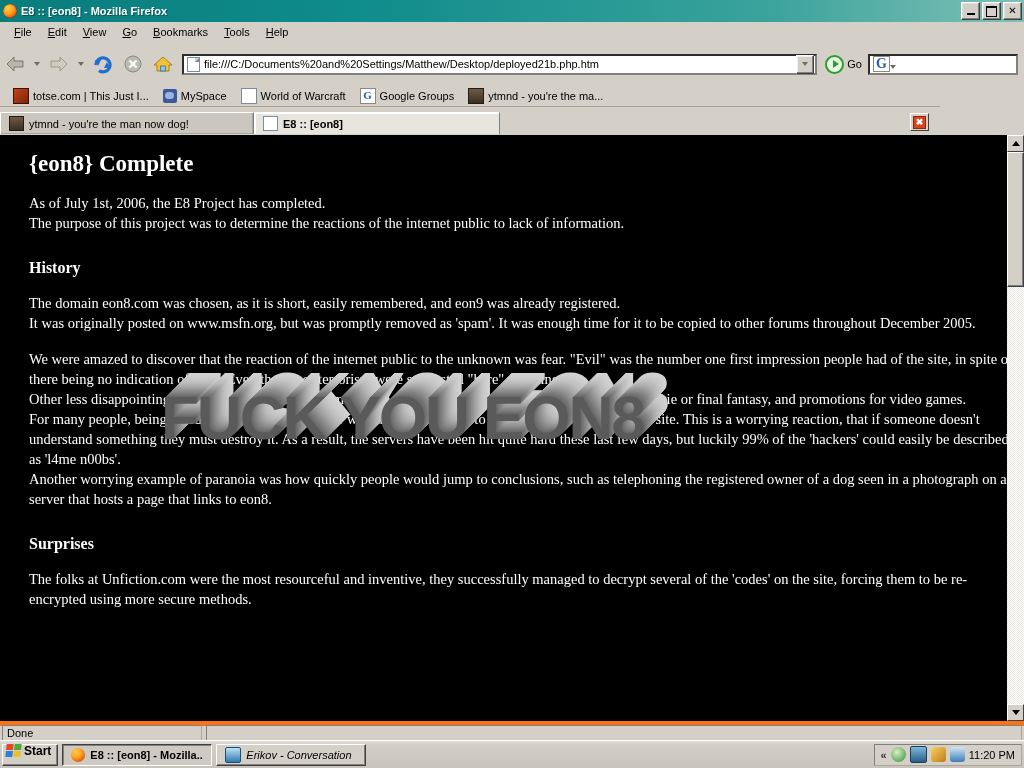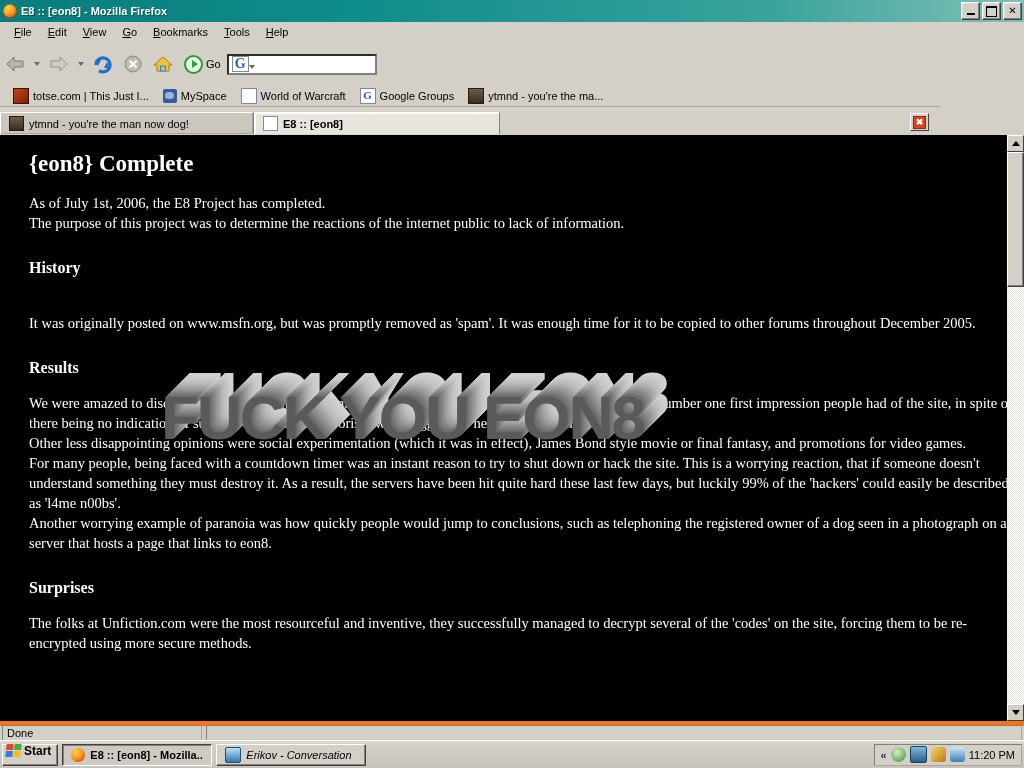--- a/index.html
+++ b/index.html
@@ -207,20 +207,27 @@
         <path d="M6.5 6.5 L13.5 13.5 M13.5 6.5 L6.5 13.5" stroke="#fff" stroke-width="2.2"></path>
       </svg>
     </div>
     <div class="navbtn">
       <svg width="22" height="20" viewBox="0 0 22 20">
         <path d="M11 3 L20 11 L17 11 L17 17 L5 17 L5 11 L2 11 Z" fill="#f2c13c" stroke="#a97f10" stroke-width="1"></path>
         <rect x="8.5" y="12" width="5" height="5" fill="#8fc4ea" stroke="#3f6f96" stroke-width="0.8"></rect>
       </svg>
     </div>
 
+    <div id="urlbox">
+      <span class="pgico"></span>
+      <span id="urltext">file:///C:/Documents%20and%20Settings/Matthew/Desktop/deployed21b.php.htm</span>
+      <div id="urldrop">
+          <span class="dd"></span>
+        </div>
+    </div>
 
     <div id="gobtn">
       <span class="gocircle"></span>
       <span>Go</span>
     </div>
 
     <div id="searchbox">
       <span class="gicon">G</span>
       <span class="dd" style="margin-left:-3px;margin-top:6px;"></span>
       <span style="flex:1;padding-left:4px;" placeholder=""></span>
@@ -269,25 +276,24 @@
       <div class="inner">
         <h1>{eon8} Complete</h1>
 
         <p>
           <span>As of July 1st, 2006, the E8 Project has completed.</span><br>
           <span>The purpose of this project was to determine the reactions of the internet public to lack of information.</span>
         </p>
 
         <h2>History</h2>
         <p>
-          <br>
+          <span>The domain eon8.com was chosen, as it is short, easily remembered, and eon9 was already registered.</span><br>
           <span>It was originally posted on www.msfn.org, but was promptly removed as 'spam'. It was enough time for it to be copied to other forums throughout December 2005.</span>
         </p>
 
-        <h2>Results</h2>
         <p>
           <span>We were amazed to discover that the reaction of the internet public to the unknown was fear. "Evil" was the number one first impression people had of the site, in spite of there being no indication of such. Even threats of terrorism were suggested "here". Nothing else.</span><br>
           <span>Other less disappointing opinions were social experimentation (which it was in effect), James Bond style movie or final fantasy, and promotions for video games.</span><br>
           <span>For many people, being faced with a countdown timer was an instant reason to try to shut down or hack the site. This is a worrying reaction, that if someone doesn't understand something they must destroy it. As a result, the servers have been hit quite hard these last few days, but luckily 99% of the 'hackers' could easily be described as 'l4me n00bs'.</span><br>
           <span>Another worrying example of paranoia was how quickly people would jump to conclusions, such as telephoning the registered owner of a dog seen in a photograph on a server that hosts a page that links to eon8.</span>
         </p>
 
         <h2>Surprises</h2>
         <p>The folks at Unfiction.com were the most resourceful and inventive, they successfully managed to decrypt several of the 'codes' on the site, forcing them to be re-encrypted using more secure methods.</p>
 

